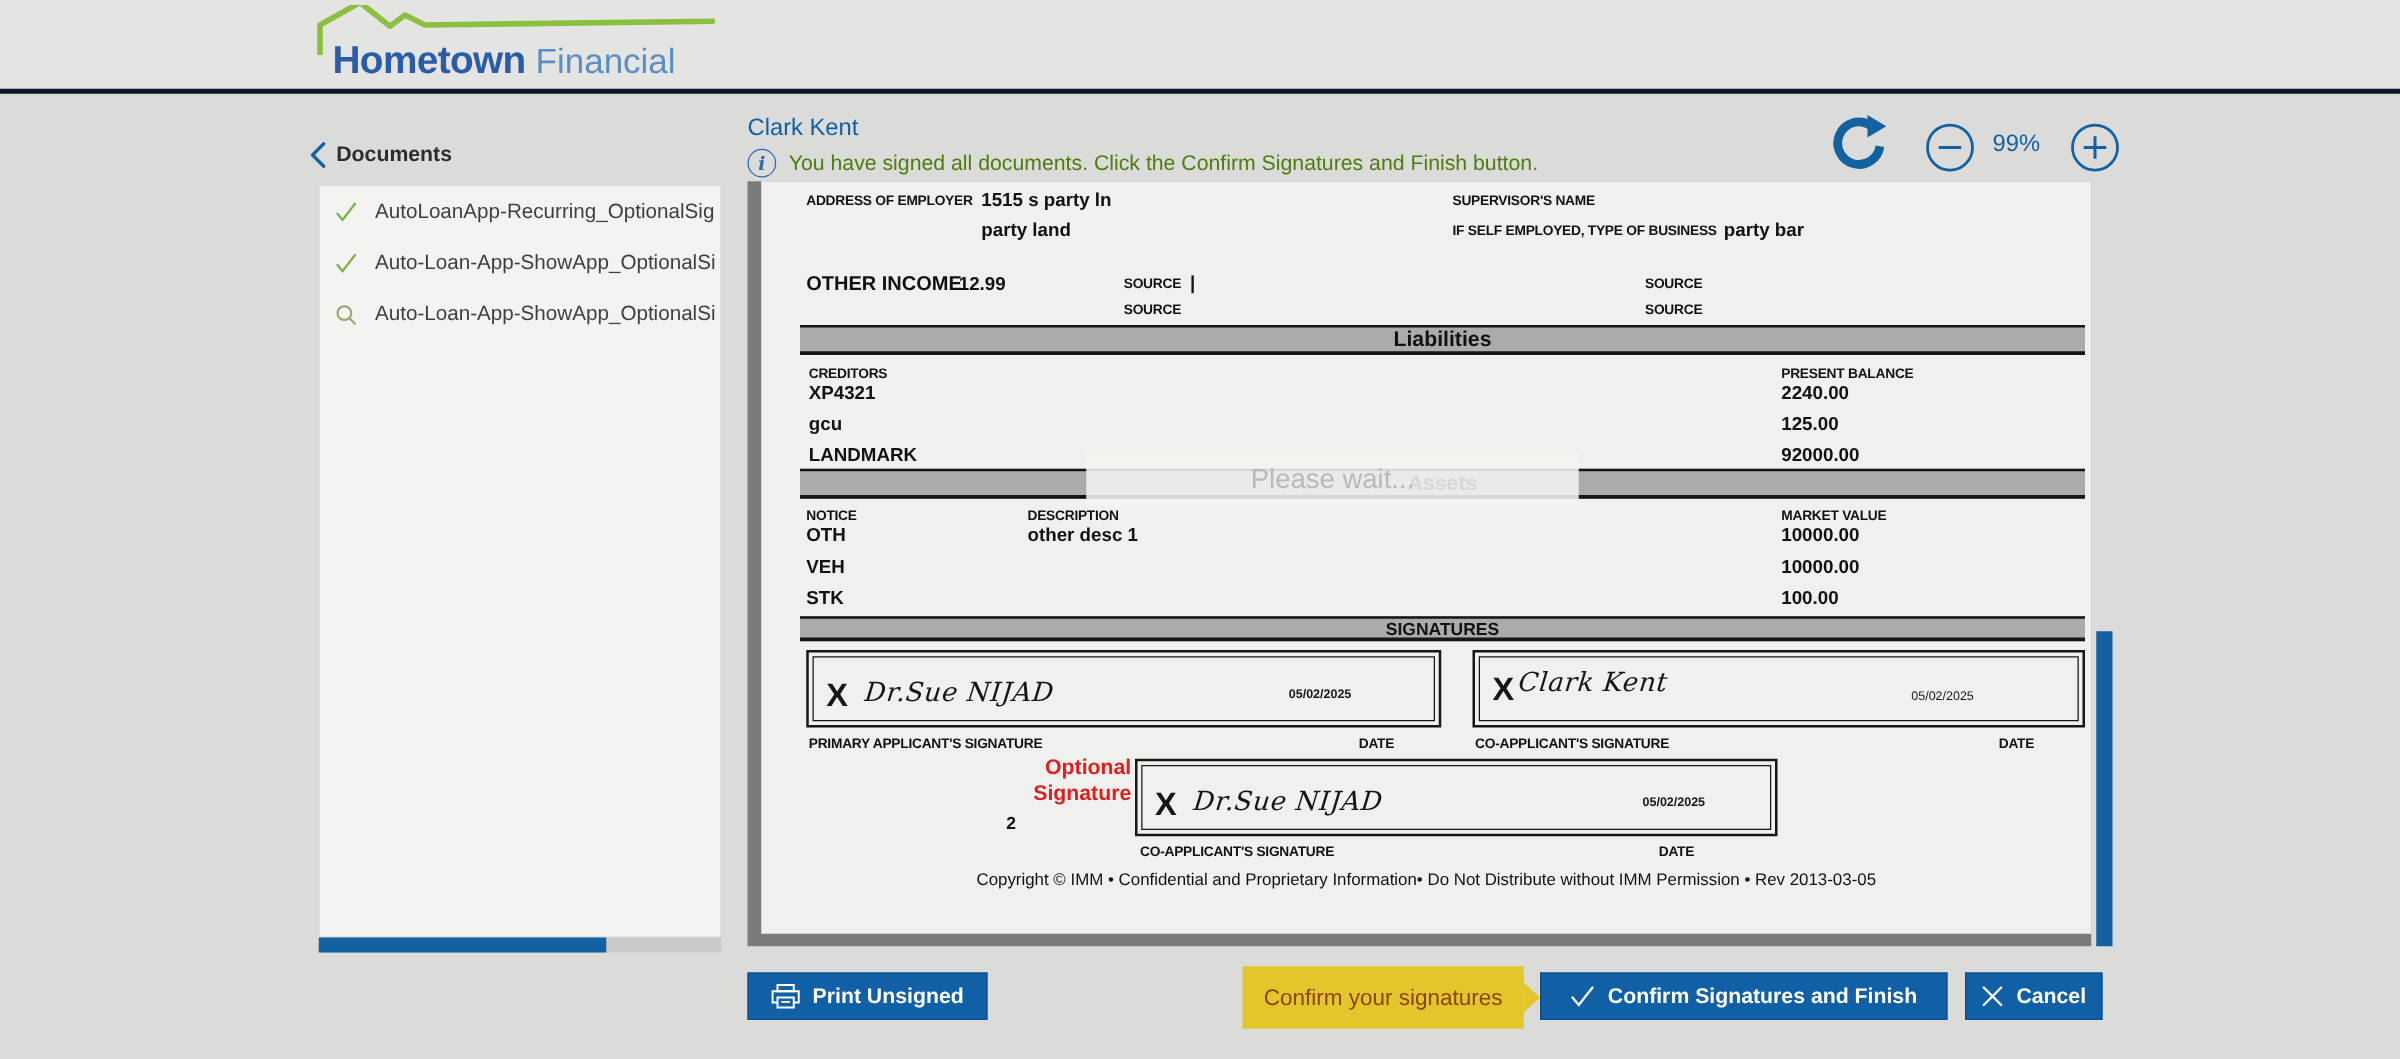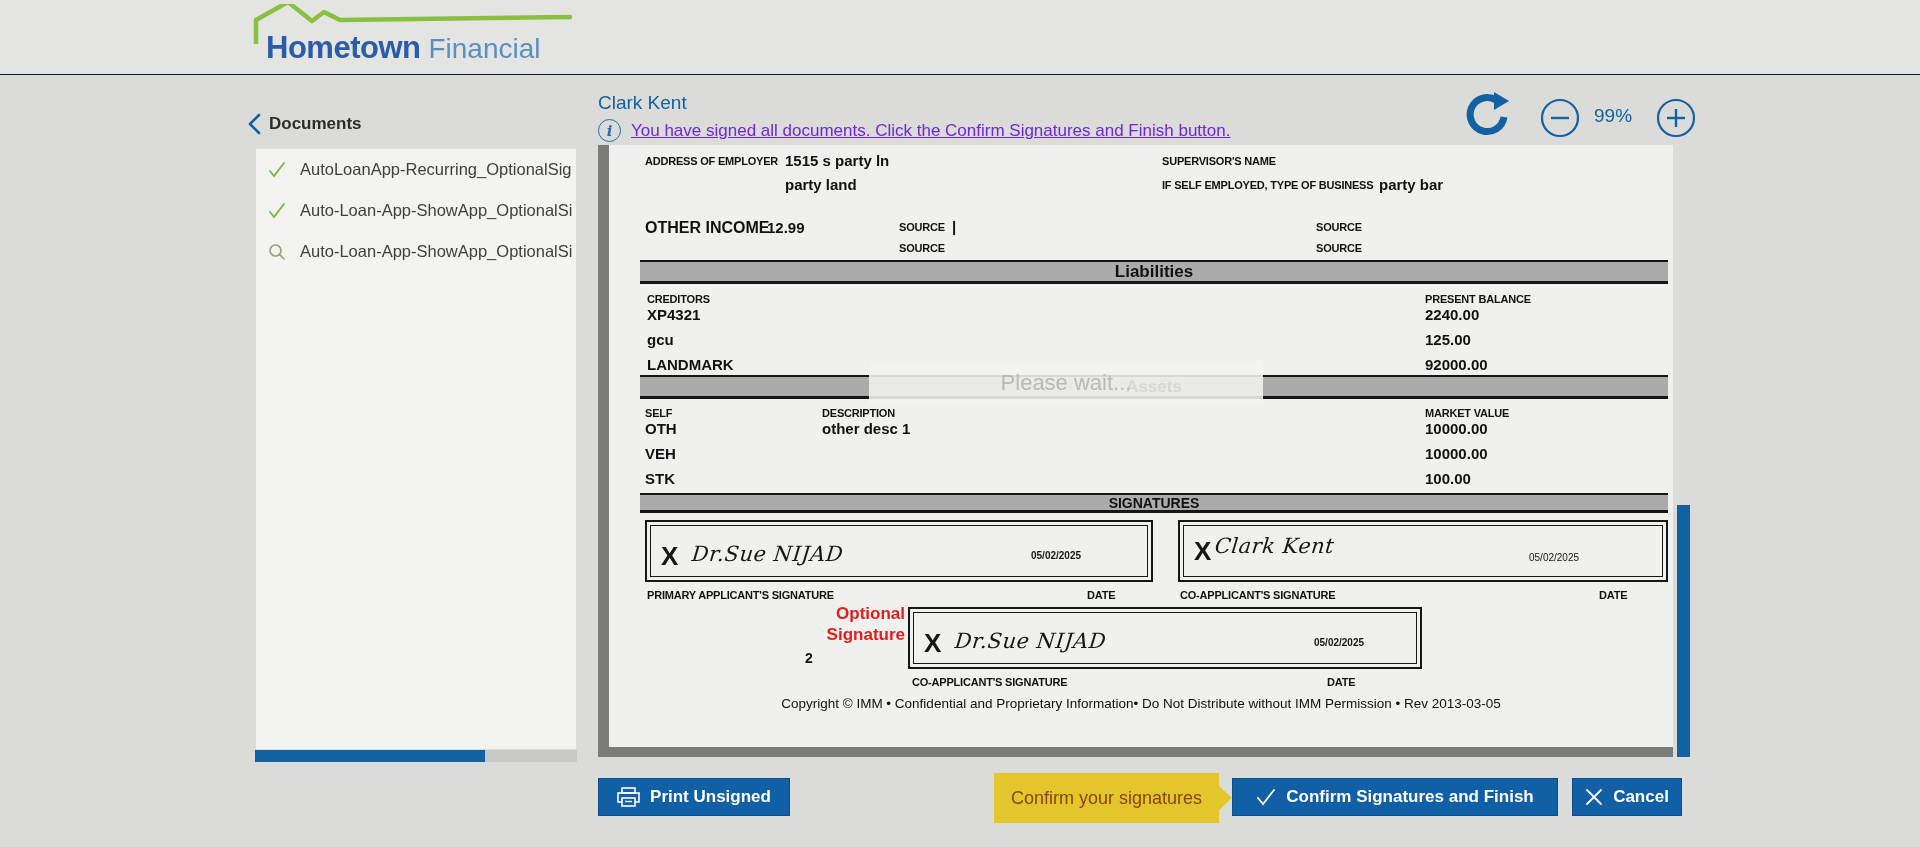--- a/index.html
+++ b/index.html
@@ -3,21 +3,21 @@
 <meta charset="utf-8">
 <style>
   * { box-sizing: border-box; }
   html,body { margin:0; padding:0; }
   body {
     width:1920px; height:847px; position:relative; overflow:hidden;
     background:#dbdbda; font-family:"Liberation Sans", sans-serif; color:#222;
   }
   
   .topbar { position:absolute; left:0; top:0; width:1920px; height:75px;
-            background:#e4e4e3; border-bottom:1px solid #0f172a; }
+            background:#e4e4e3; border-bottom:4px solid #0f172a; }
   .logo { position:absolute; left:250px; top:4px; width:380px; height:68px; }
   .logo svg { position:absolute; left:0; top:0; }
   .logo-text { position:absolute; left:16px; top:26px; white-space:nowrap; }
   .logo-main { font-size:31px; font-weight:bold; color:#2a5ca7; letter-spacing:-0.5px; }
   .logo-sub  { font-size:28px; font-weight:400; color:#5b8fc3; margin-left:8px; }
 
   
   .sb-back { position:absolute; left:248px; top:113px; display:flex; align-items:center; gap:8px; cursor:pointer; }
   .sb-back-label { font-size:17px; font-weight:bold; color:#2c2c2c; }
   .sb-panel { position:absolute; left:255px; top:148px; width:322px; height:602px;
@@ -27,21 +27,21 @@
   .sb-item .ic { flex:0 0 auto; display:flex; }
   .sb-scroll { position:absolute; left:255px; top:750px; width:322px; height:12px; background:#c9c9c8; }
   .sb-thumb  { position:absolute; left:0; top:0; width:230px; height:12px; background:#1261a1; }
 
   
   .user-name { position:absolute; left:598px; top:92px; font-size:19px; color:#1261a1; font-weight:500; cursor:pointer; }
   .info-row { position:absolute; left:598px; top:119px; display:flex; align-items:center; gap:10px; }
   .info-ic { width:23px; height:23px; border:1.5px solid #2b6cb0; border-radius:50%;
              color:#2b6cb0; font-family:"DejaVu Serif", serif; font-style:italic; font-weight:bold;
              font-size:15px; display:flex; align-items:center; justify-content:center; }
-  .info-msg { font-size:17px; color:#6d28d9;text-decoration:underline; }
+  .info-msg { font-size:17px; color:#4d7c0f; }
   .refresh { position:absolute; left:1463px; top:90px; width:48px; height:48px; cursor:pointer; }
   .zoom-out { position:absolute; left:1540px; top:98px; cursor:pointer; }
   .zoom-in  { position:absolute; left:1656px; top:98px; cursor:pointer; }
   .zoom-pct { position:absolute; left:1594px; top:105px; font-size:19px; color:#1261a1; }
 
   
   .viewer { position:absolute; left:598px; top:145px; width:1075px; height:612px; background:#7b7b7a; }
   .page { position:absolute; left:11px; top:0; width:1064px; height:602px; background:#f0f0ee; }
   .vscroll { position:absolute; left:1677px; top:505px; width:13px; height:252px; background:#1261a1; }
 
@@ -199,21 +199,21 @@
     <div class="abs val" style="left:38px; top:211px;">LANDMARK</div>
     <div class="abs val" style="left:816px; top:211px;">92000.00</div>
 
     <div class="wait-box">
       <span>Please wait...</span>
     </div>
 
     <div class="secbar" style="top:230px;">
       <span>Assets</span>
     </div>
-    <div class="abs lbl" style="left:36px; top:262px;">SELF</div>
+    <div class="abs lbl" style="left:36px; top:262px;">NOTICE</div>
     <div class="abs lbl" style="left:213px; top:262px;">DESCRIPTION</div>
     <div class="abs lbl" style="left:816px; top:262px;">MARKET VALUE</div>
     <div class="abs val" style="left:36px; top:275px;">OTH</div>
     <div class="abs val" style="left:213px; top:275px;">other desc 1</div>
     <div class="abs val" style="left:816px; top:275px;">10000.00</div>
     <div class="abs val" style="left:36px; top:300px;">VEH</div>
     <div class="abs val" style="left:816px; top:300px;">10000.00</div>
     <div class="abs val" style="left:36px; top:325px;">STK</div>
     <div class="abs val" style="left:816px; top:325px;">100.00</div>
 

